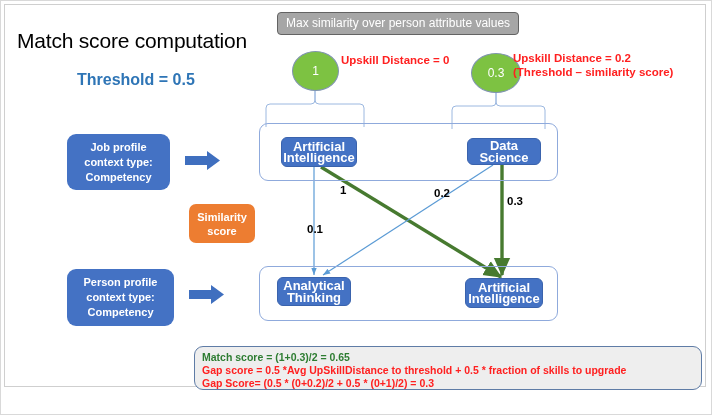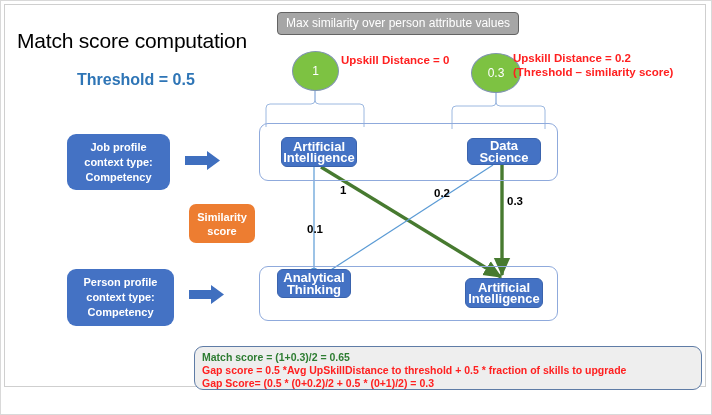--- a/index.html
+++ b/index.html
@@ -118,21 +118,21 @@
     line-height: 11.5px;
     text-align: center;
     display: flex;
     align-items: center;
     justify-content: center;
     box-sizing: border-box;
     white-space: pre-line;
   }
   #node-ai-top { left: 280px; top: 136px; width: 76px; height: 30px; }
   #node-ds-top { left: 466px; top: 137px; width: 74px; height: 27px; }
-  #node-analytical { left: 276px; top: 268px; width: 74px; height: 29px; }
+  #node-analytical { left: 276px; top: 276px; width: 74px; height: 29px; }
   #node-ai-bottom { left: 464px; top: 277px; width: 78px; height: 30px; }
 
   .sidebox {
     position: absolute;
     background: #4472c4;
     border-radius: 9px;
     color: #ffffff;
     font-size: 11px;
     font-weight: bold;
     line-height: 15px;

